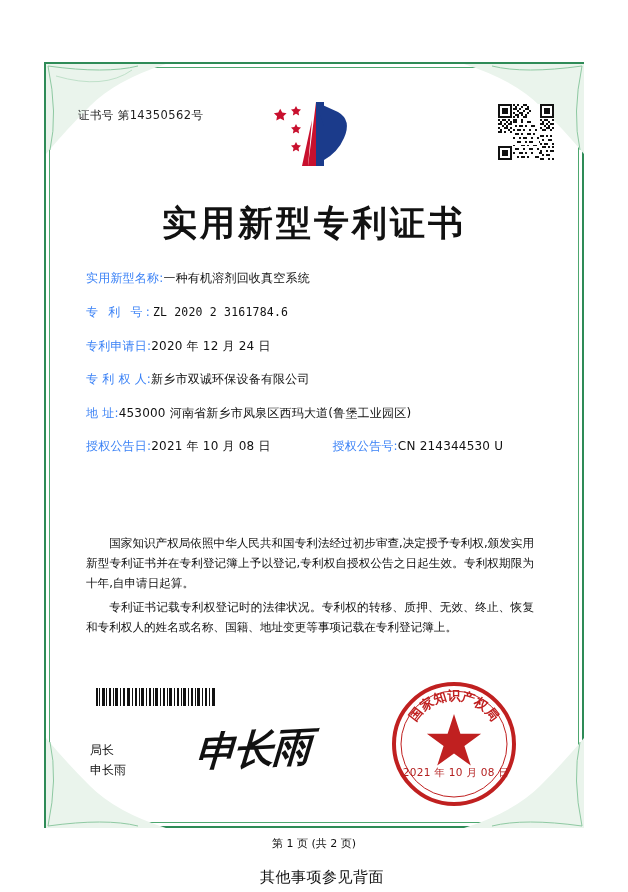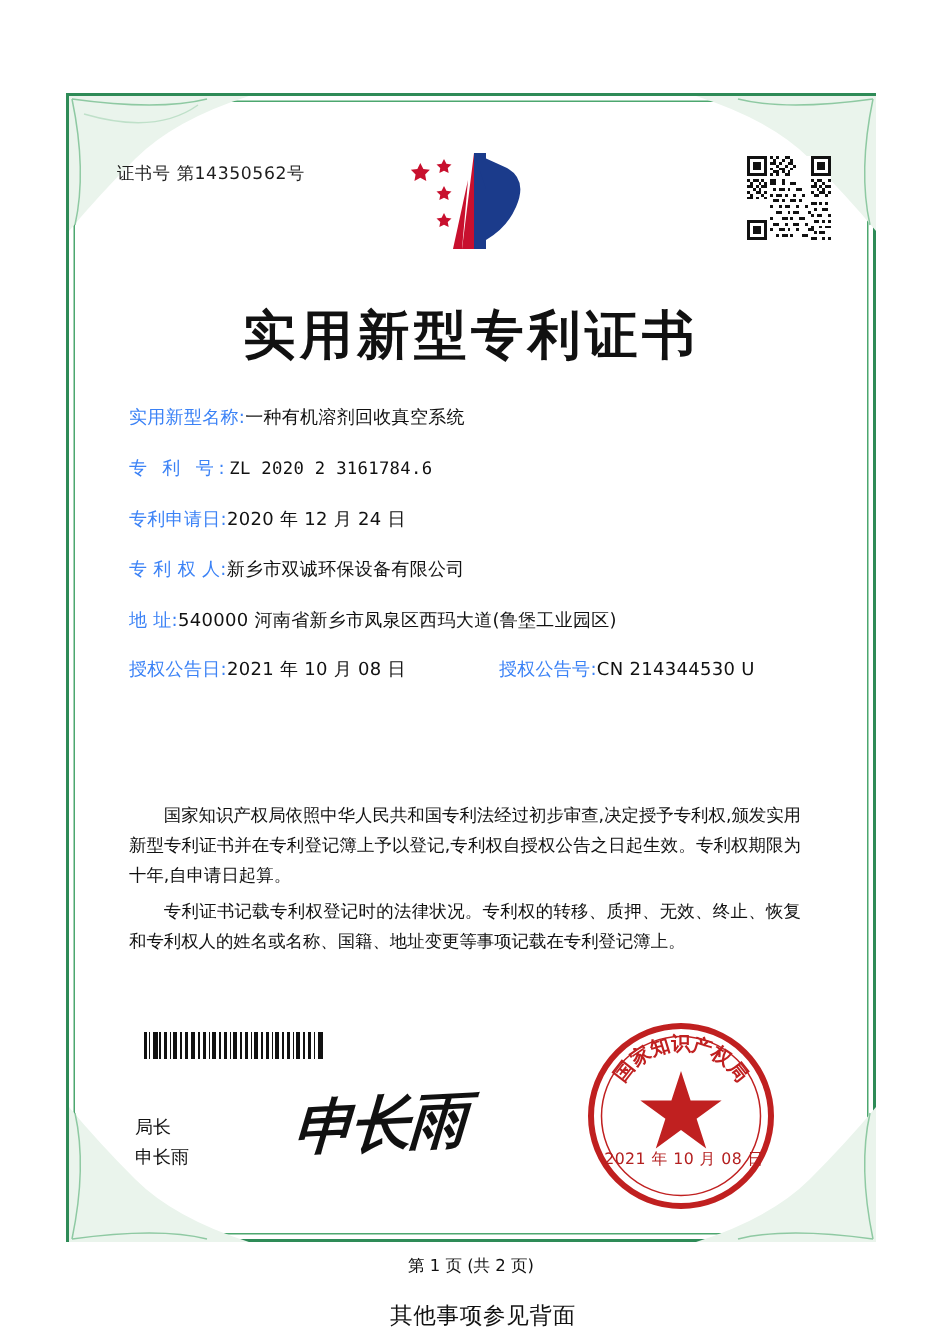--- a/index.html
+++ b/index.html
@@ -125,20 +125,21 @@
   }
   .barcode svg { display:block; width: 120px; height: 18px; }
 
   
   .sig-labels {
     position: absolute;
     left: 90px; top: 742px;
     font-size: 12px;
     line-height: 1.65;
     color: #111;
+    font-family: Liberation Mono, monospace;
   }
   .sig-script {
     position: absolute;
     left: 196px; top: 722px;
     font-family: "DejaVu Serif", "Liberation Serif", serif;
     font-size: 40px;
     font-weight: bold;
     font-style: italic;
     letter-spacing: -2px;
     color: #111;
@@ -390,21 +391,21 @@
     <div class="row">
       <span class="lbl">专利申请日:</span>
       <span class="val">2020 年 12 月 24 日</span>
     </div>
     <div class="row">
       <span class="lbl">专 利 权 人:</span>
       <span class="val">新乡市双诚环保设备有限公司</span>
     </div>
     <div class="row">
       <span class="lbl">地      址:</span>
-      <span class="val">540000 河南省新乡市凤泉区西玛大道(鲁堡工业园区)</span>
+      <span class="val">453000 河南省新乡市凤泉区西玛大道(鲁堡工业园区)</span>
     </div>
     <div class="row">
       <span class="lbl">授权公告日:</span>
       <span class="val">2021 年 10 月 08 日</span>
       <span class="gap"></span>
       <span class="lbl">授权公告号:</span>
       <span class="val">CN 214344530 U</span>
     </div>
   </div>
 

